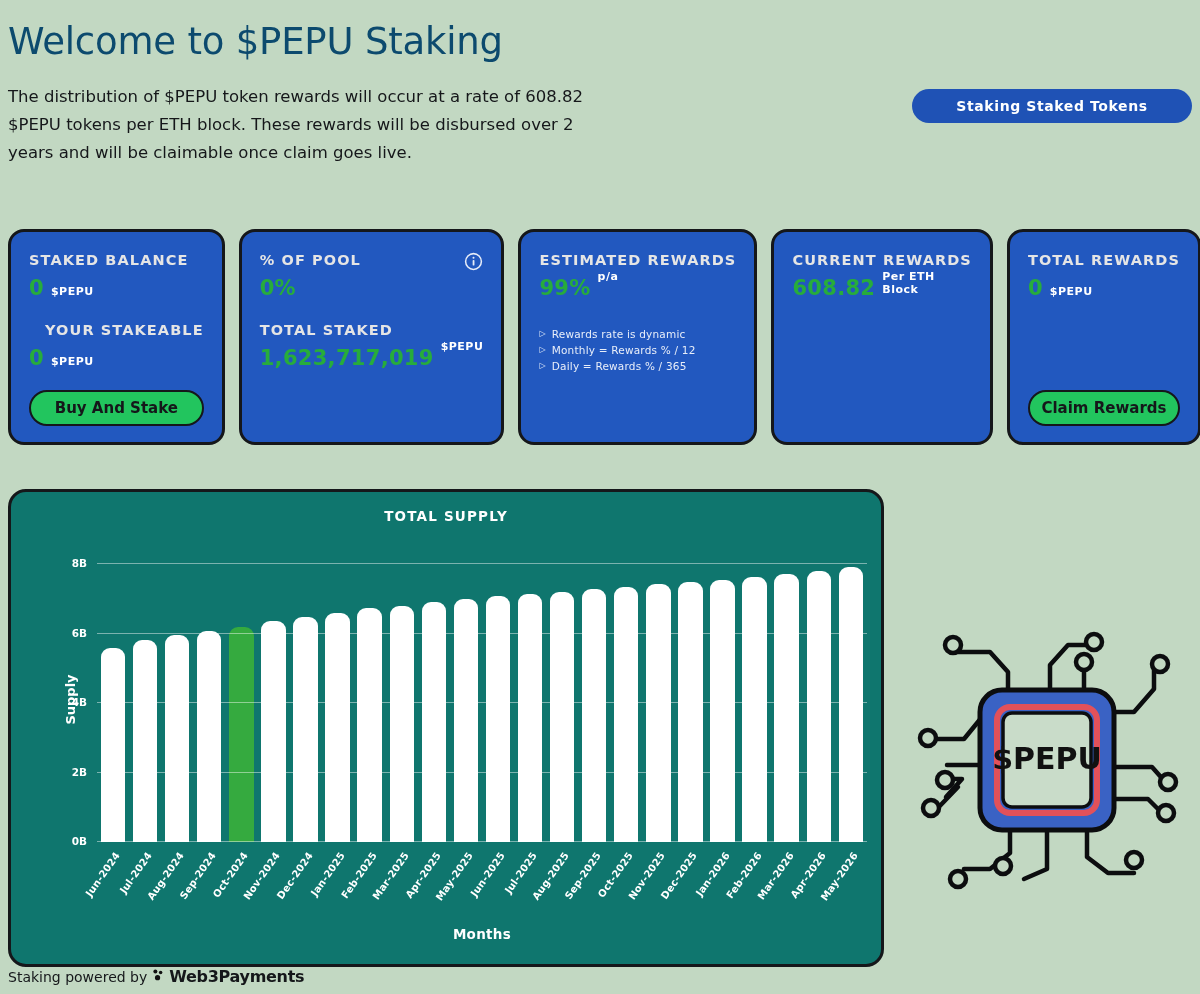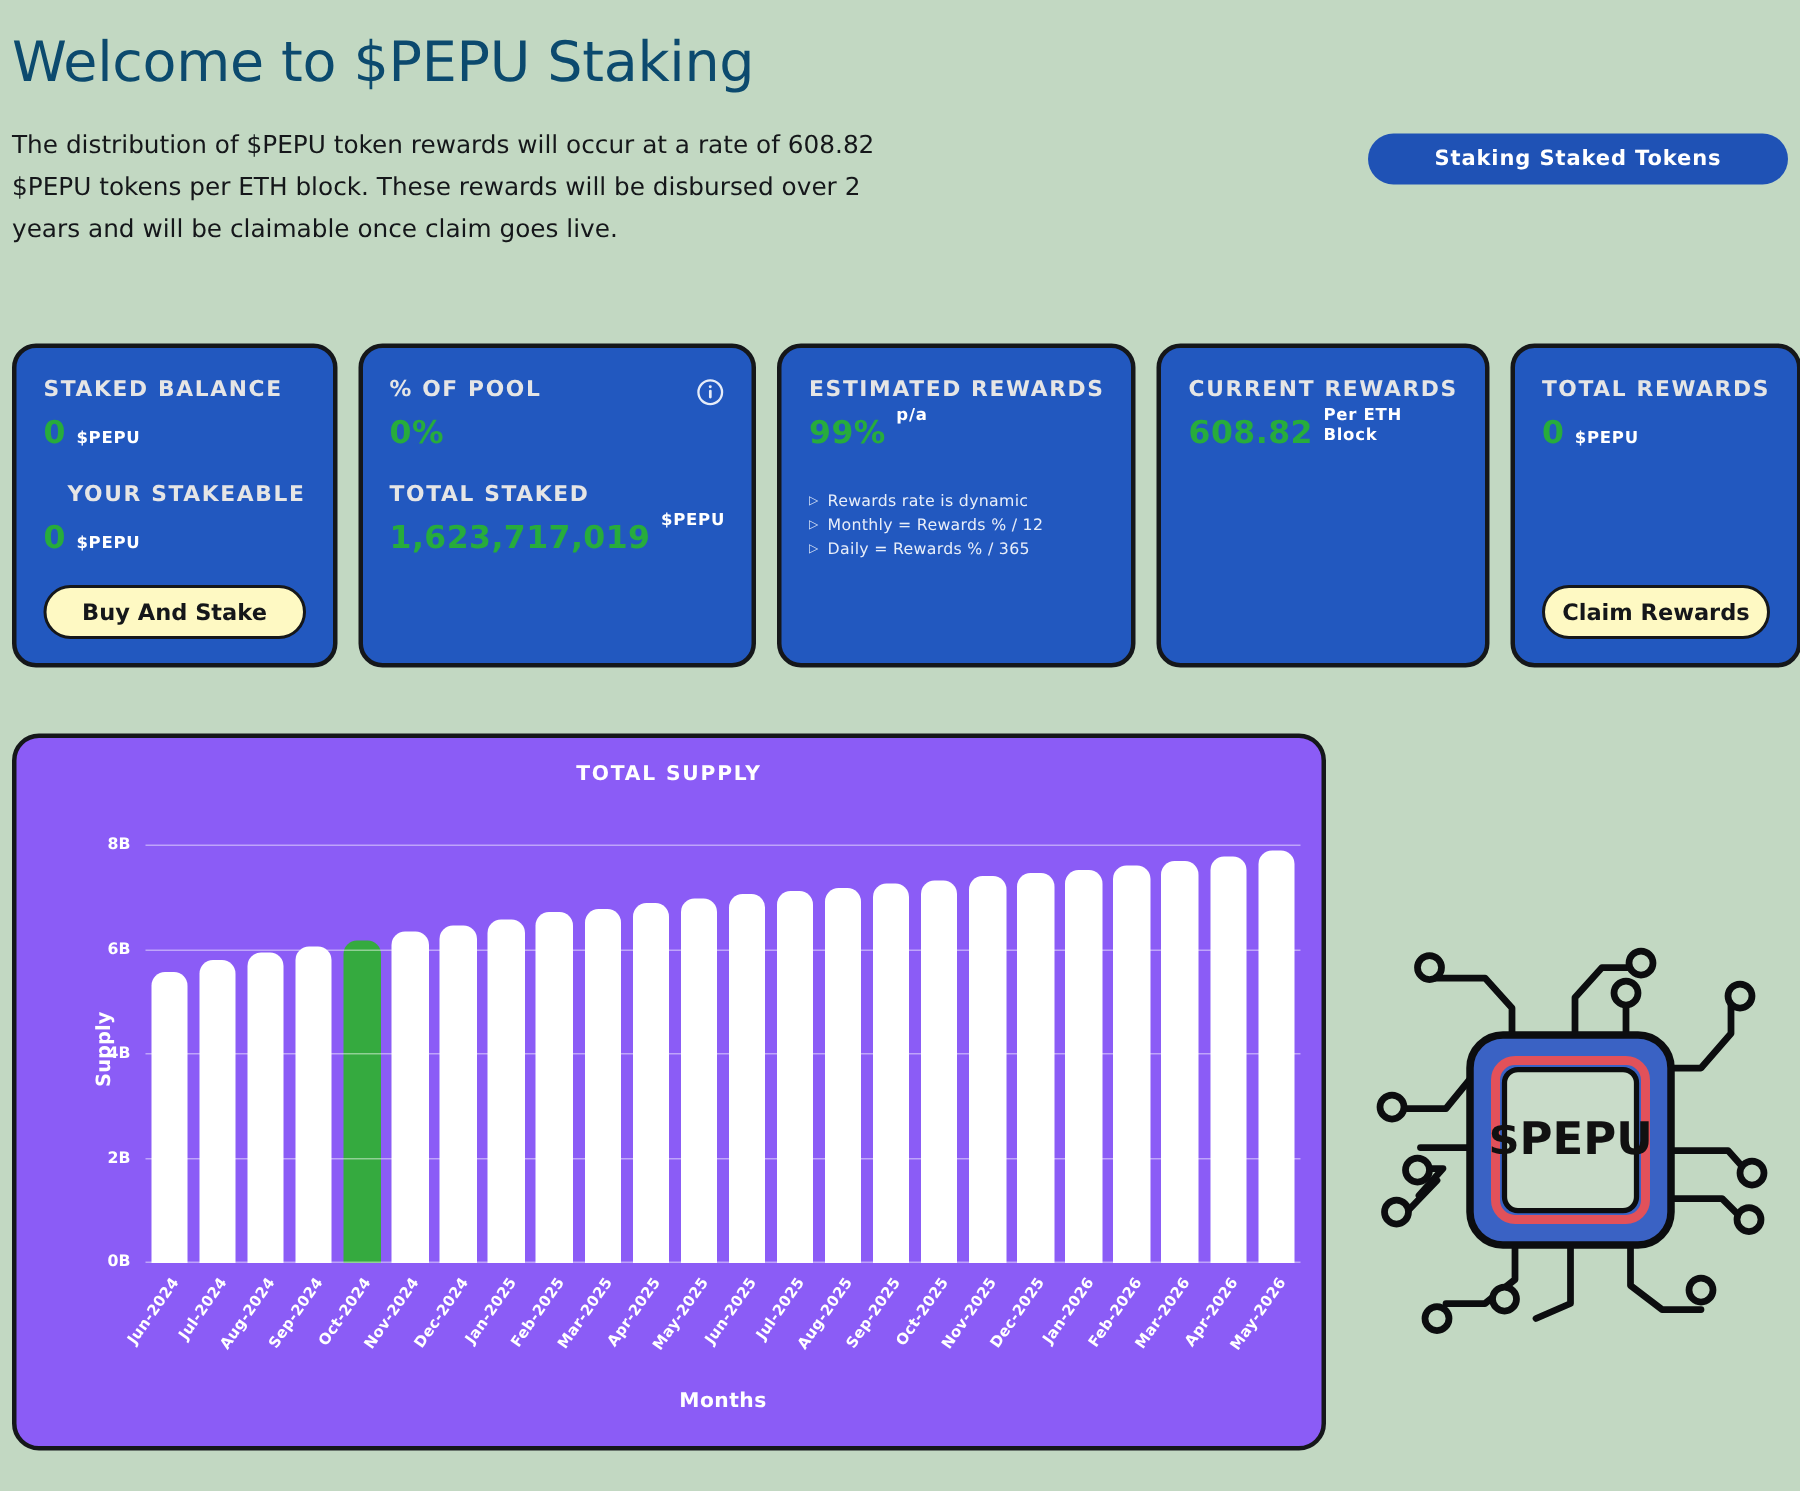--- a/index.html
+++ b/index.html
@@ -111,21 +111,21 @@
     letter-spacing: 0.5px;
   }
 
   .card-unit.sup { align-self: flex-start; position: relative; top: -6px; }
 
   .spacer { flex: 1 1 auto; }
 
   .pill-btn {
     display: block;
     width: 100%;
-    background: #fef9c3;
+    background: #22c55e;
     border: 2.5px solid #15171a;
     border-radius: 999px;
     color: #15171a;
     font-size: 15px;
     font-weight: 700;
     padding: 7px 10px;
     cursor: pointer;
     font-family: "DejaVu Sans", sans-serif;
   }
 
@@ -160,21 +160,21 @@
   .lower {
     display: flex;
     align-items: flex-start;
     margin-top: 44px;
     gap: 10px;
   }
 
   .chart-card {
     width: 882px;
     height: 478px;
-    background: #8b5cf6;
+    background: #0f766e;
     border: 3px solid #15171a;
     border-radius: 18px;
     position: relative;
     padding: 16px 12px 10px 12px;
   }
 
   .chart-title {
     text-align: center;
     color: #ffffff;
     font-size: 13.5px;
@@ -543,14 +543,25 @@
         </g>
         <rect x="78" y="73" width="134" height="140" rx="22" fill="#3a62c4" stroke="#0c0d0f" stroke-width="5"></rect>
         <rect x="95" y="90" width="100" height="106" rx="13" fill="none" stroke="#e2515a" stroke-width="6"></rect>
         <rect x="101" y="96" width="88" height="94" rx="9" fill="#c9dcc9" stroke="#0c0d0f" stroke-width="3.5"></rect>
         <text x="145" y="152" text-anchor="middle" font-family="'DejaVu Sans', sans-serif" font-size="30" font-weight="700" fill="#111111">$PEPU</text>
       </svg>
     </div>
 
   </div>
 
+  <div class="footer">
+    <span>Staking powered by</span>
+    <span>
+      <svg viewBox="0 0 16 16" width="14" height="14" aria-hidden="true">
+        <circle cx="5" cy="4" r="2.3" fill="#111"></circle>
+        <circle cx="11" cy="5" r="2" fill="#111"></circle>
+        <circle cx="7.5" cy="11" r="3" fill="#111"></circle>
+      </svg>
+    </span>
+    <span class="footer-brand">Web3Payments</span>
+  </div>
 
 </div>
 
 </body></html>

